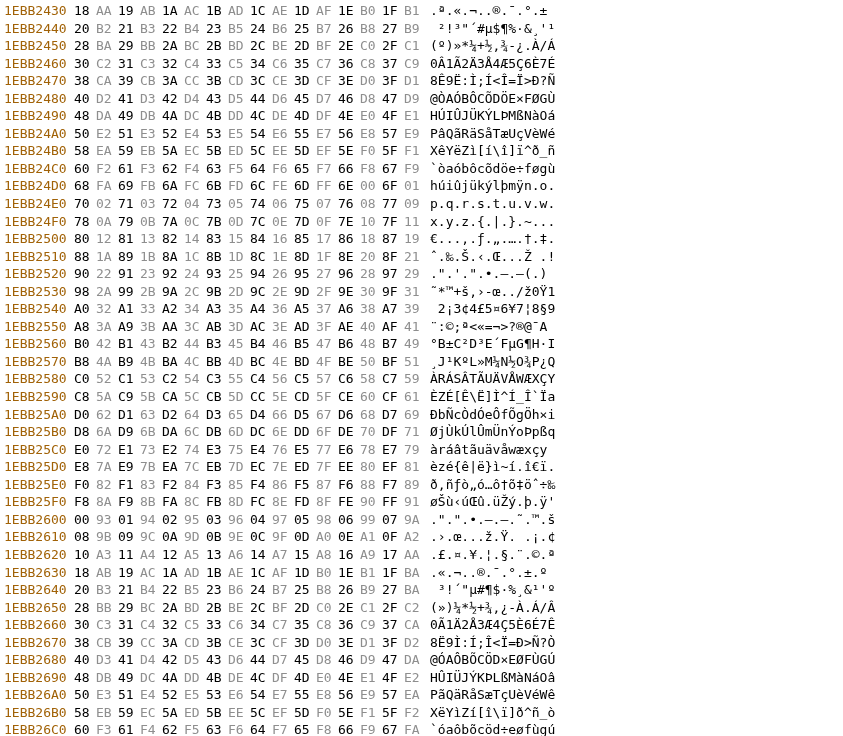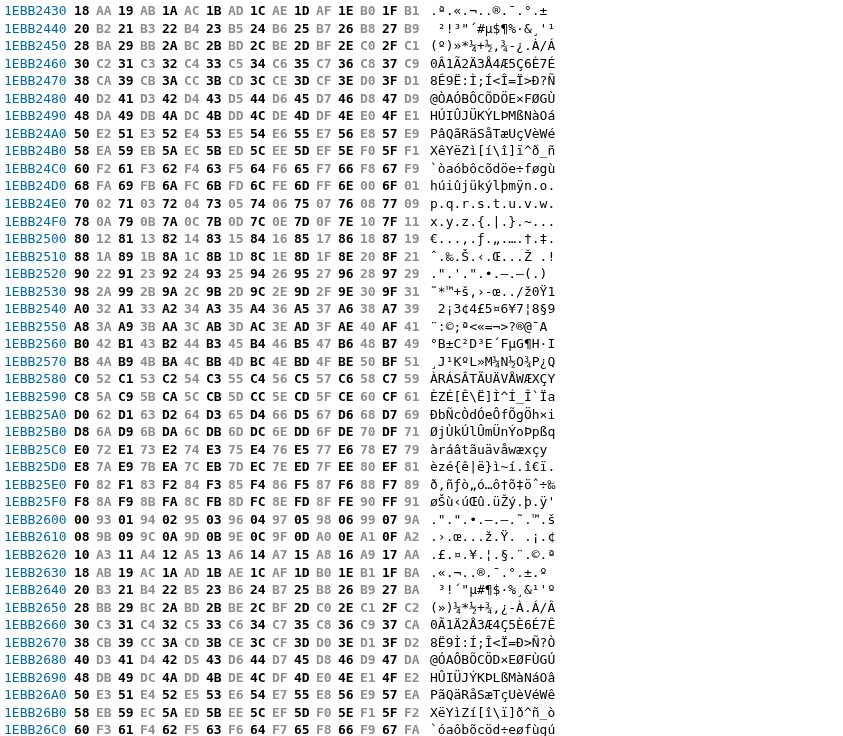--- a/index.html
+++ b/index.html
@@ -1,19 +1,19 @@
 <!DOCTYPE html>
 <html><head>
 <meta charset="utf-8">
 <style>
   html,body{margin:0;padding:0;background:#fff;}
   .wrap{width:843px;font-family:Consolas,"Lucida Console","DejaVu Sans Mono",monospace;font-size:13px;line-height:1.35;padding:2px 0 0 4px;white-space:pre;}
   .row{display:flex;}
-  .addr{color:#0369a1;width:70px;}
-  .hex{color:#000;font-weight:bold;}
+  .addr{color:#a16207;width:70px;}
+  .hex{color:#000;}
   .hb{display:inline-block;width:22px;}
   .ob{color:#8e8e8e;}
   .asc{color:#000;margin-left:4px;}
 </style>
 </head>
 <body>
 
 <div class="wrap" id="dump"><div class="row"><span class="addr">1EBB2430</span><span class="hex"><span class="hb">18</span><span class="hb ob">AA</span><span class="hb">19</span><span class="hb ob">AB</span><span class="hb">1A</span><span class="hb ob">AC</span><span class="hb">1B</span><span class="hb ob">AD</span><span class="hb">1C</span><span class="hb ob">AE</span><span class="hb">1D</span><span class="hb ob">AF</span><span class="hb">1E</span><span class="hb ob">B0</span><span class="hb">1F</span><span class="hb ob">B1</span></span><span class="asc">.ª.«.¬.­.®.¯.°.±</span></div><div class="row"><span class="addr">1EBB2440</span><span class="hex"><span class="hb">20</span><span class="hb ob">B2</span><span class="hb">21</span><span class="hb ob">B3</span><span class="hb">22</span><span class="hb ob">B4</span><span class="hb">23</span><span class="hb ob">B5</span><span class="hb">24</span><span class="hb ob">B6</span><span class="hb">25</span><span class="hb ob">B7</span><span class="hb">26</span><span class="hb ob">B8</span><span class="hb">27</span><span class="hb ob">B9</span></span><span class="asc"> ²!³"´#µ$¶%·&amp;¸'¹</span></div><div class="row"><span class="addr">1EBB2450</span><span class="hex"><span class="hb">28</span><span class="hb ob">BA</span><span class="hb">29</span><span class="hb ob">BB</span><span class="hb">2A</span><span class="hb ob">BC</span><span class="hb">2B</span><span class="hb ob">BD</span><span class="hb">2C</span><span class="hb ob">BE</span><span class="hb">2D</span><span class="hb ob">BF</span><span class="hb">2E</span><span class="hb ob">C0</span><span class="hb">2F</span><span class="hb ob">C1</span></span><span class="asc">(º)»*¼+½,¾-¿.À/Á</span></div><div class="row"><span class="addr">1EBB2460</span><span class="hex"><span class="hb">30</span><span class="hb ob">C2</span><span class="hb">31</span><span class="hb ob">C3</span><span class="hb">32</span><span class="hb ob">C4</span><span class="hb">33</span><span class="hb ob">C5</span><span class="hb">34</span><span class="hb ob">C6</span><span class="hb">35</span><span class="hb ob">C7</span><span class="hb">36</span><span class="hb ob">C8</span><span class="hb">37</span><span class="hb ob">C9</span></span><span class="asc">0Â1Ã2Ä3Å4Æ5Ç6È7É</span></div><div class="row"><span class="addr">1EBB2470</span><span class="hex"><span class="hb">38</span><span class="hb ob">CA</span><span class="hb">39</span><span class="hb ob">CB</span><span class="hb">3A</span><span class="hb ob">CC</span><span class="hb">3B</span><span class="hb ob">CD</span><span class="hb">3C</span><span class="hb ob">CE</span><span class="hb">3D</span><span class="hb ob">CF</span><span class="hb">3E</span><span class="hb ob">D0</span><span class="hb">3F</span><span class="hb ob">D1</span></span><span class="asc">8Ê9Ë:Ì;Í&lt;Î=Ï&gt;Ð?Ñ</span></div><div class="row"><span class="addr">1EBB2480</span><span class="hex"><span class="hb">40</span><span class="hb ob">D2</span><span class="hb">41</span><span class="hb ob">D3</span><span class="hb">42</span><span class="hb ob">D4</span><span class="hb">43</span><span class="hb ob">D5</span><span class="hb">44</span><span class="hb ob">D6</span><span class="hb">45</span><span class="hb ob">D7</span><span class="hb">46</span><span class="hb ob">D8</span><span class="hb">47</span><span class="hb ob">D9</span></span><span class="asc">@ÒAÓBÔCÕDÖE×FØGÙ</span></div><div class="row"><span class="addr">1EBB2490</span><span class="hex"><span class="hb">48</span><span class="hb ob">DA</span><span class="hb">49</span><span class="hb ob">DB</span><span class="hb">4A</span><span class="hb ob">DC</span><span class="hb">4B</span><span class="hb ob">DD</span><span class="hb">4C</span><span class="hb ob">DE</span><span class="hb">4D</span><span class="hb ob">DF</span><span class="hb">4E</span><span class="hb ob">E0</span><span class="hb">4F</span><span class="hb ob">E1</span></span><span class="asc">HÚIÛJÜKÝLÞMßNàOá</span></div><div class="row"><span class="addr">1EBB24A0</span><span class="hex"><span class="hb">50</span><span class="hb ob">E2</span><span class="hb">51</span><span class="hb ob">E3</span><span class="hb">52</span><span class="hb ob">E4</span><span class="hb">53</span><span class="hb ob">E5</span><span class="hb">54</span><span class="hb ob">E6</span><span class="hb">55</span><span class="hb ob">E7</span><span class="hb">56</span><span class="hb ob">E8</span><span class="hb">57</span><span class="hb ob">E9</span></span><span class="asc">PâQãRäSåTæUçVèWé</span></div><div class="row"><span class="addr">1EBB24B0</span><span class="hex"><span class="hb">58</span><span class="hb ob">EA</span><span class="hb">59</span><span class="hb ob">EB</span><span class="hb">5A</span><span class="hb ob">EC</span><span class="hb">5B</span><span class="hb ob">ED</span><span class="hb">5C</span><span class="hb ob">EE</span><span class="hb">5D</span><span class="hb ob">EF</span><span class="hb">5E</span><span class="hb ob">F0</span><span class="hb">5F</span><span class="hb ob">F1</span></span><span class="asc">XêYëZì[í\î]ï^ð_ñ</span></div><div class="row"><span class="addr">1EBB24C0</span><span class="hex"><span class="hb">60</span><span class="hb ob">F2</span><span class="hb">61</span><span class="hb ob">F3</span><span class="hb">62</span><span class="hb ob">F4</span><span class="hb">63</span><span class="hb ob">F5</span><span class="hb">64</span><span class="hb ob">F6</span><span class="hb">65</span><span class="hb ob">F7</span><span class="hb">66</span><span class="hb ob">F8</span><span class="hb">67</span><span class="hb ob">F9</span></span><span class="asc">`òaóbôcõdöe÷føgù</span></div><div class="row"><span class="addr">1EBB24D0</span><span class="hex"><span class="hb">68</span><span class="hb ob">FA</span><span class="hb">69</span><span class="hb ob">FB</span><span class="hb">6A</span><span class="hb ob">FC</span><span class="hb">6B</span><span class="hb ob">FD</span><span class="hb">6C</span><span class="hb ob">FE</span><span class="hb">6D</span><span class="hb ob">FF</span><span class="hb">6E</span><span class="hb ob">00</span><span class="hb">6F</span><span class="hb ob">01</span></span><span class="asc">húiûjükýlþmÿn.o.</span></div><div class="row"><span class="addr">1EBB24E0</span><span class="hex"><span class="hb">70</span><span class="hb ob">02</span><span class="hb">71</span><span class="hb ob">03</span><span class="hb">72</span><span class="hb ob">04</span><span class="hb">73</span><span class="hb ob">05</span><span class="hb">74</span><span class="hb ob">06</span><span class="hb">75</span><span class="hb ob">07</span><span class="hb">76</span><span class="hb ob">08</span><span class="hb">77</span><span class="hb ob">09</span></span><span class="asc">p.q.r.s.t.u.v.w.</span></div><div class="row"><span class="addr">1EBB24F0</span><span class="hex"><span class="hb">78</span><span class="hb ob">0A</span><span class="hb">79</span><span class="hb ob">0B</span><span class="hb">7A</span><span class="hb ob">0C</span><span class="hb">7B</span><span class="hb ob">0D</span><span class="hb">7C</span><span class="hb ob">0E</span><span class="hb">7D</span><span class="hb ob">0F</span><span class="hb">7E</span><span class="hb ob">10</span><span class="hb">7F</span><span class="hb ob">11</span></span><span class="asc">x.y.z.{.|.}.~...</span></div><div class="row"><span class="addr">1EBB2500</span><span class="hex"><span class="hb">80</span><span class="hb ob">12</span><span class="hb">81</span><span class="hb ob">13</span><span class="hb">82</span><span class="hb ob">14</span><span class="hb">83</span><span class="hb ob">15</span><span class="hb">84</span><span class="hb ob">16</span><span class="hb">85</span><span class="hb ob">17</span><span class="hb">86</span><span class="hb ob">18</span><span class="hb">87</span><span class="hb ob">19</span></span><span class="asc">€...‚.ƒ.„.….†.‡.</span></div><div class="row"><span class="addr">1EBB2510</span><span class="hex"><span class="hb">88</span><span class="hb ob">1A</span><span class="hb">89</span><span class="hb ob">1B</span><span class="hb">8A</span><span class="hb ob">1C</span><span class="hb">8B</span><span class="hb ob">1D</span><span class="hb">8C</span><span class="hb ob">1E</span><span class="hb">8D</span><span class="hb ob">1F</span><span class="hb">8E</span><span class="hb ob">20</span><span class="hb">8F</span><span class="hb ob">21</span></span><span class="asc">ˆ.‰.Š.‹.Œ...Ž .!</span></div><div class="row"><span class="addr">1EBB2520</span><span class="hex"><span class="hb">90</span><span class="hb ob">22</span><span class="hb">91</span><span class="hb ob">23</span><span class="hb">92</span><span class="hb ob">24</span><span class="hb">93</span><span class="hb ob">25</span><span class="hb">94</span><span class="hb ob">26</span><span class="hb">95</span><span class="hb ob">27</span><span class="hb">96</span><span class="hb ob">28</span><span class="hb">97</span><span class="hb ob">29</span></span><span class="asc">.".'.".•.–.—(.)</span></div><div class="row"><span class="addr">1EBB2530</span><span class="hex"><span class="hb">98</span><span class="hb ob">2A</span><span class="hb">99</span><span class="hb ob">2B</span><span class="hb">9A</span><span class="hb ob">2C</span><span class="hb">9B</span><span class="hb ob">2D</span><span class="hb">9C</span><span class="hb ob">2E</span><span class="hb">9D</span><span class="hb ob">2F</span><span class="hb">9E</span><span class="hb ob">30</span><span class="hb">9F</span><span class="hb ob">31</span></span><span class="asc">˜*™+š,›-œ../ž0Ÿ1</span></div><div class="row"><span class="addr">1EBB2540</span><span class="hex"><span class="hb">A0</span><span class="hb ob">32</span><span class="hb">A1</span><span class="hb ob">33</span><span class="hb">A2</span><span class="hb ob">34</span><span class="hb">A3</span><span class="hb ob">35</span><span class="hb">A4</span><span class="hb ob">36</span><span class="hb">A5</span><span class="hb ob">37</span><span class="hb">A6</span><span class="hb ob">38</span><span class="hb">A7</span><span class="hb ob">39</span></span><span class="asc"> 2¡3¢4£5¤6¥7¦8§9</span></div><div class="row"><span class="addr">1EBB2550</span><span class="hex"><span class="hb">A8</span><span class="hb ob">3A</span><span class="hb">A9</span><span class="hb ob">3B</span><span class="hb">AA</span><span class="hb ob">3C</span><span class="hb">AB</span><span class="hb ob">3D</span><span class="hb">AC</span><span class="hb ob">3E</span><span class="hb">AD</span><span class="hb ob">3F</span><span class="hb">AE</span><span class="hb ob">40</span><span class="hb">AF</span><span class="hb ob">41</span></span><span class="asc">¨:©;ª&lt;«=¬&gt;­?®@¯A</span></div><div class="row"><span class="addr">1EBB2560</span><span class="hex"><span class="hb">B0</span><span class="hb ob">42</span><span class="hb">B1</span><span class="hb ob">43</span><span class="hb">B2</span><span class="hb ob">44</span><span class="hb">B3</span><span class="hb ob">45</span><span class="hb">B4</span><span class="hb ob">46</span><span class="hb">B5</span><span class="hb ob">47</span><span class="hb">B6</span><span class="hb ob">48</span><span class="hb">B7</span><span class="hb ob">49</span></span><span class="asc">°B±C²D³E´FµG¶H·I</span></div><div class="row"><span class="addr">1EBB2570</span><span class="hex"><span class="hb">B8</span><span class="hb ob">4A</span><span class="hb">B9</span><span class="hb ob">4B</span><span class="hb">BA</span><span class="hb ob">4C</span><span class="hb">BB</span><span class="hb ob">4D</span><span class="hb">BC</span><span class="hb ob">4E</span><span class="hb">BD</span><span class="hb ob">4F</span><span class="hb">BE</span><span class="hb ob">50</span><span class="hb">BF</span><span class="hb ob">51</span></span><span class="asc">¸J¹KºL»M¼N½O¾P¿Q</span></div><div class="row"><span class="addr">1EBB2580</span><span class="hex"><span class="hb">C0</span><span class="hb ob">52</span><span class="hb">C1</span><span class="hb ob">53</span><span class="hb">C2</span><span class="hb ob">54</span><span class="hb">C3</span><span class="hb ob">55</span><span class="hb">C4</span><span class="hb ob">56</span><span class="hb">C5</span><span class="hb ob">57</span><span class="hb">C6</span><span class="hb ob">58</span><span class="hb">C7</span><span class="hb ob">59</span></span><span class="asc">ÀRÁSÂTÃUÄVÅWÆXÇY</span></div><div class="row"><span class="addr">1EBB2590</span><span class="hex"><span class="hb">C8</span><span class="hb ob">5A</span><span class="hb">C9</span><span class="hb ob">5B</span><span class="hb">CA</span><span class="hb ob">5C</span><span class="hb">CB</span><span class="hb ob">5D</span><span class="hb">CC</span><span class="hb ob">5E</span><span class="hb">CD</span><span class="hb ob">5F</span><span class="hb">CE</span><span class="hb ob">60</span><span class="hb">CF</span><span class="hb ob">61</span></span><span class="asc">ÈZÉ[Ê\Ë]Ì^Í_Î`Ïa</span></div><div class="row"><span class="addr">1EBB25A0</span><span class="hex"><span class="hb">D0</span><span class="hb ob">62</span><span class="hb">D1</span><span class="hb ob">63</span><span class="hb">D2</span><span class="hb ob">64</span><span class="hb">D3</span><span class="hb ob">65</span><span class="hb">D4</span><span class="hb ob">66</span><span class="hb">D5</span><span class="hb ob">67</span><span class="hb">D6</span><span class="hb ob">68</span><span class="hb">D7</span><span class="hb ob">69</span></span><span class="asc">ÐbÑcÒdÓeÔfÕgÖh×i</span></div><div class="row"><span class="addr">1EBB25B0</span><span class="hex"><span class="hb">D8</span><span class="hb ob">6A</span><span class="hb">D9</span><span class="hb ob">6B</span><span class="hb">DA</span><span class="hb ob">6C</span><span class="hb">DB</span><span class="hb ob">6D</span><span class="hb">DC</span><span class="hb ob">6E</span><span class="hb">DD</span><span class="hb ob">6F</span><span class="hb">DE</span><span class="hb ob">70</span><span class="hb">DF</span><span class="hb ob">71</span></span><span class="asc">ØjÙkÚlÛmÜnÝoÞpßq</span></div><div class="row"><span class="addr">1EBB25C0</span><span class="hex"><span class="hb">E0</span><span class="hb ob">72</span><span class="hb">E1</span><span class="hb ob">73</span><span class="hb">E2</span><span class="hb ob">74</span><span class="hb">E3</span><span class="hb ob">75</span><span class="hb">E4</span><span class="hb ob">76</span><span class="hb">E5</span><span class="hb ob">77</span><span class="hb">E6</span><span class="hb ob">78</span><span class="hb">E7</span><span class="hb ob">79</span></span><span class="asc">àráâtãuävåwæxçy</span></div><div class="row"><span class="addr">1EBB25D0</span><span class="hex"><span class="hb">E8</span><span class="hb ob">7A</span><span class="hb">E9</span><span class="hb ob">7B</span><span class="hb">EA</span><span class="hb ob">7C</span><span class="hb">EB</span><span class="hb ob">7D</span><span class="hb">EC</span><span class="hb ob">7E</span><span class="hb">ED</span><span class="hb ob">7F</span><span class="hb">EE</span><span class="hb ob">80</span><span class="hb">EF</span><span class="hb ob">81</span></span><span class="asc">èzé{ê|ë}ì~í.î€ï.</span></div><div class="row"><span class="addr">1EBB25E0</span><span class="hex"><span class="hb">F0</span><span class="hb ob">82</span><span class="hb">F1</span><span class="hb ob">83</span><span class="hb">F2</span><span class="hb ob">84</span><span class="hb">F3</span><span class="hb ob">85</span><span class="hb">F4</span><span class="hb ob">86</span><span class="hb">F5</span><span class="hb ob">87</span><span class="hb">F6</span><span class="hb ob">88</span><span class="hb">F7</span><span class="hb ob">89</span></span><span class="asc">ð‚ñƒò„ó…ô†õ‡öˆ÷‰</span></div><div class="row"><span class="addr">1EBB25F0</span><span class="hex"><span class="hb">F8</span><span class="hb ob">8A</span><span class="hb">F9</span><span class="hb ob">8B</span><span class="hb">FA</span><span class="hb ob">8C</span><span class="hb">FB</span><span class="hb ob">8D</span><span class="hb">FC</span><span class="hb ob">8E</span><span class="hb">FD</span><span class="hb ob">8F</span><span class="hb">FE</span><span class="hb ob">90</span><span class="hb">FF</span><span class="hb ob">91</span></span><span class="asc">øŠù‹úŒû.üŽý.þ.ÿ'</span></div><div class="row"><span class="addr">1EBB2600</span><span class="hex"><span class="hb">00</span><span class="hb ob">93</span><span class="hb">01</span><span class="hb ob">94</span><span class="hb">02</span><span class="hb ob">95</span><span class="hb">03</span><span class="hb ob">96</span><span class="hb">04</span><span class="hb ob">97</span><span class="hb">05</span><span class="hb ob">98</span><span class="hb">06</span><span class="hb ob">99</span><span class="hb">07</span><span class="hb ob">9A</span></span><span class="asc">.".".•.–.—.˜.™.š</span></div><div class="row"><span class="addr">1EBB2610</span><span class="hex"><span class="hb">08</span><span class="hb ob">9B</span><span class="hb">09</span><span class="hb ob">9C</span><span class="hb">0A</span><span class="hb ob">9D</span><span class="hb">0B</span><span class="hb ob">9E</span><span class="hb">0C</span><span class="hb ob">9F</span><span class="hb">0D</span><span class="hb ob">A0</span><span class="hb">0E</span><span class="hb ob">A1</span><span class="hb">0F</span><span class="hb ob">A2</span></span><span class="asc">.›.œ...ž.Ÿ. .¡.¢</span></div><div class="row"><span class="addr">1EBB2620</span><span class="hex"><span class="hb">10</span><span class="hb ob">A3</span><span class="hb">11</span><span class="hb ob">A4</span><span class="hb">12</span><span class="hb ob">A5</span><span class="hb">13</span><span class="hb ob">A6</span><span class="hb">14</span><span class="hb ob">A7</span><span class="hb">15</span><span class="hb ob">A8</span><span class="hb">16</span><span class="hb ob">A9</span><span class="hb">17</span><span class="hb ob">AA</span></span><span class="asc">.£.¤.¥.¦.§.¨.©.ª</span></div><div class="row"><span class="addr">1EBB2630</span><span class="hex"><span class="hb">18</span><span class="hb ob">AB</span><span class="hb">19</span><span class="hb ob">AC</span><span class="hb">1A</span><span class="hb ob">AD</span><span class="hb">1B</span><span class="hb ob">AE</span><span class="hb">1C</span><span class="hb ob">AF</span><span class="hb">1D</span><span class="hb ob">B0</span><span class="hb">1E</span><span class="hb ob">B1</span><span class="hb">1F</span><span class="hb ob">BA</span></span><span class="asc">.«.¬.­.®.¯.°.±.º</span></div><div class="row"><span class="addr">1EBB2640</span><span class="hex"><span class="hb">20</span><span class="hb ob">B3</span><span class="hb">21</span><span class="hb ob">B4</span><span class="hb">22</span><span class="hb ob">B5</span><span class="hb">23</span><span class="hb ob">B6</span><span class="hb">24</span><span class="hb ob">B7</span><span class="hb">25</span><span class="hb ob">B8</span><span class="hb">26</span><span class="hb ob">B9</span><span class="hb">27</span><span class="hb ob">BA</span></span><span class="asc"> ³!´"µ#¶$·%¸&amp;¹'º</span></div><div class="row"><span class="addr">1EBB2650</span><span class="hex"><span class="hb">28</span><span class="hb ob">BB</span><span class="hb">29</span><span class="hb ob">BC</span><span class="hb">2A</span><span class="hb ob">BD</span><span class="hb">2B</span><span class="hb ob">BE</span><span class="hb">2C</span><span class="hb ob">BF</span><span class="hb">2D</span><span class="hb ob">C0</span><span class="hb">2E</span><span class="hb ob">C1</span><span class="hb">2F</span><span class="hb ob">C2</span></span><span class="asc">(»)¼*½+¾,¿-À.Á/Â</span></div><div class="row"><span class="addr">1EBB2660</span><span class="hex"><span class="hb">30</span><span class="hb ob">C3</span><span class="hb">31</span><span class="hb ob">C4</span><span class="hb">32</span><span class="hb ob">C5</span><span class="hb">33</span><span class="hb ob">C6</span><span class="hb">34</span><span class="hb ob">C7</span><span class="hb">35</span><span class="hb ob">C8</span><span class="hb">36</span><span class="hb ob">C9</span><span class="hb">37</span><span class="hb ob">CA</span></span><span class="asc">0Ã1Ä2Å3Æ4Ç5È6É7Ê</span></div><div class="row"><span class="addr">1EBB2670</span><span class="hex"><span class="hb">38</span><span class="hb ob">CB</span><span class="hb">39</span><span class="hb ob">CC</span><span class="hb">3A</span><span class="hb ob">CD</span><span class="hb">3B</span><span class="hb ob">CE</span><span class="hb">3C</span><span class="hb ob">CF</span><span class="hb">3D</span><span class="hb ob">D0</span><span class="hb">3E</span><span class="hb ob">D1</span><span class="hb">3F</span><span class="hb ob">D2</span></span><span class="asc">8Ë9Ì:Í;Î&lt;Ï=Ð&gt;Ñ?Ò</span></div><div class="row"><span class="addr">1EBB2680</span><span class="hex"><span class="hb">40</span><span class="hb ob">D3</span><span class="hb">41</span><span class="hb ob">D4</span><span class="hb">42</span><span class="hb ob">D5</span><span class="hb">43</span><span class="hb ob">D6</span><span class="hb">44</span><span class="hb ob">D7</span><span class="hb">45</span><span class="hb ob">D8</span><span class="hb">46</span><span class="hb ob">D9</span><span class="hb">47</span><span class="hb ob">DA</span></span><span class="asc">@ÓAÔBÕCÖD×EØFÙGÚ</span></div><div class="row"><span class="addr">1EBB2690</span><span class="hex"><span class="hb">48</span><span class="hb ob">DB</span><span class="hb">49</span><span class="hb ob">DC</span><span class="hb">4A</span><span class="hb ob">DD</span><span class="hb">4B</span><span class="hb ob">DE</span><span class="hb">4C</span><span class="hb ob">DF</span><span class="hb">4D</span><span class="hb ob">E0</span><span class="hb">4E</span><span class="hb ob">E1</span><span class="hb">4F</span><span class="hb ob">E2</span></span><span class="asc">HÛIÜJÝKÞLßMàNáOâ</span></div><div class="row"><span class="addr">1EBB26A0</span><span class="hex"><span class="hb">50</span><span class="hb ob">E3</span><span class="hb">51</span><span class="hb ob">E4</span><span class="hb">52</span><span class="hb ob">E5</span><span class="hb">53</span><span class="hb ob">E6</span><span class="hb">54</span><span class="hb ob">E7</span><span class="hb">55</span><span class="hb ob">E8</span><span class="hb">56</span><span class="hb ob">E9</span><span class="hb">57</span><span class="hb ob">EA</span></span><span class="asc">PãQäRåSæTçUèVéWê</span></div><div class="row"><span class="addr">1EBB26B0</span><span class="hex"><span class="hb">58</span><span class="hb ob">EB</span><span class="hb">59</span><span class="hb ob">EC</span><span class="hb">5A</span><span class="hb ob">ED</span><span class="hb">5B</span><span class="hb ob">EE</span><span class="hb">5C</span><span class="hb ob">EF</span><span class="hb">5D</span><span class="hb ob">F0</span><span class="hb">5E</span><span class="hb ob">F1</span><span class="hb">5F</span><span class="hb ob">F2</span></span><span class="asc">XëYìZí[î\ï]ð^ñ_ò</span></div><div class="row"><span class="addr">1EBB26C0</span><span class="hex"><span class="hb">60</span><span class="hb ob">F3</span><span class="hb">61</span><span class="hb ob">F4</span><span class="hb">62</span><span class="hb ob">F5</span><span class="hb">63</span><span class="hb ob">F6</span><span class="hb">64</span><span class="hb ob">F7</span><span class="hb">65</span><span class="hb ob">F8</span><span class="hb">66</span><span class="hb ob">F9</span><span class="hb">67</span><span class="hb ob">FA</span></span><span class="asc">`óaôbõcöd÷eøfùgú</span></div></div>
 
 </body></html>

